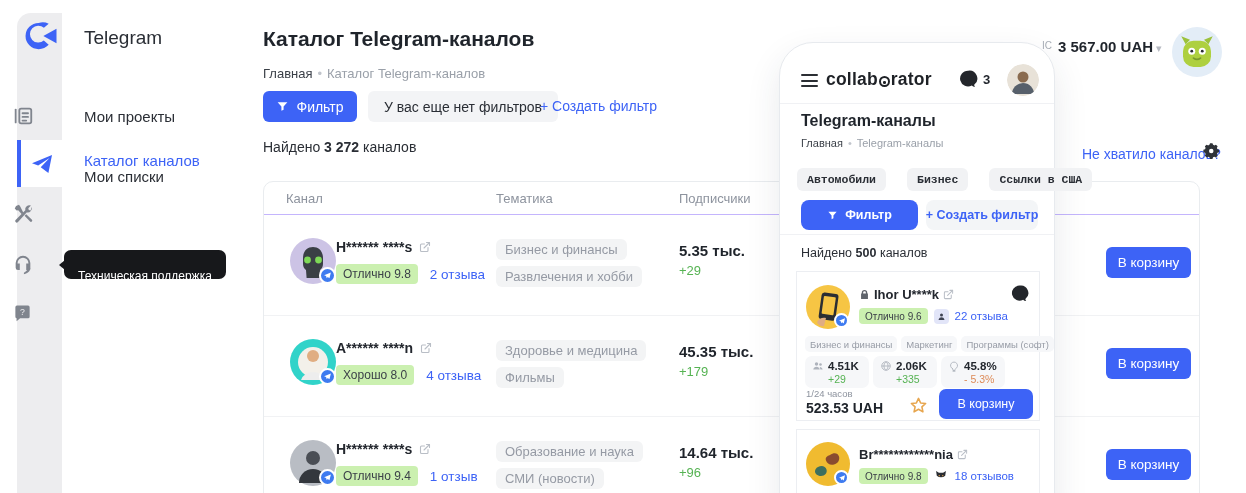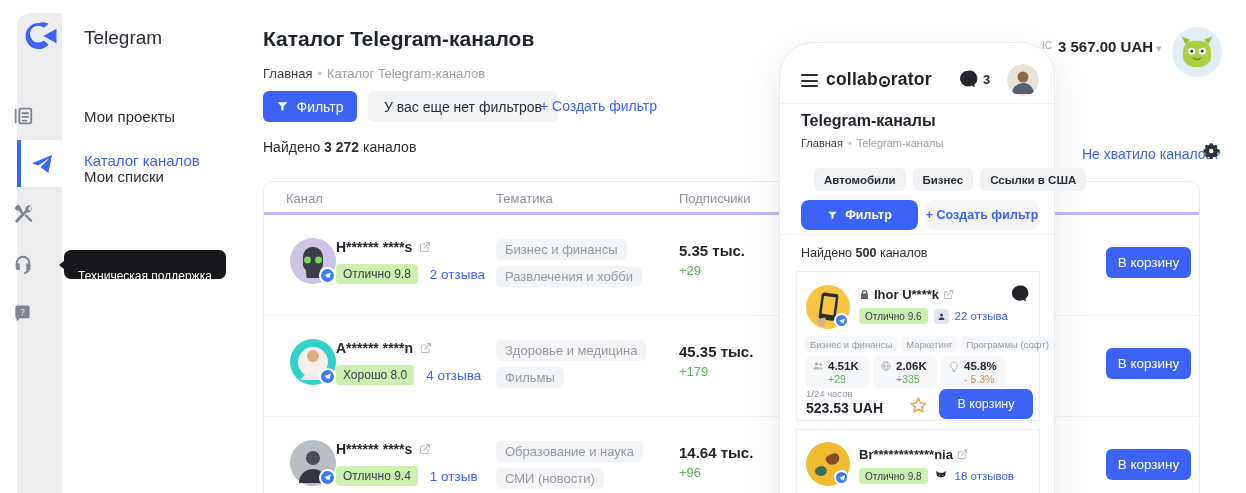--- a/index.html
+++ b/index.html
@@ -35,21 +35,21 @@
   .btn-blue { background:#3D63F6; color:#fff; border:none; border-radius:6px; display:inline-flex;
     align-items:center; justify-content:center; gap:7px; cursor:pointer; font-family:inherit; }
   .chip-gray { background:#F3F4F6; color:#2A2E35; border-radius:6px; display:inline-flex; align-items:center;
     justify-content:center; cursor:pointer; }
   .link-blue { color:#3D63F6; cursor:pointer; white-space:nowrap; }
   .found { font-size:14px; color:#2A2E35; }
   .found b { font-weight:bold; }
 
   
   .table-card { left:263px; top:181px; width:937px; height:400px; border:1px solid #E9ECEF; border-radius:10px; background:#fff; }
-  .thead { position:relative; height:33px; border-bottom:3px solid #c4b5fd; }
+  .thead { position:relative; height:33px; border-bottom:1px solid #c4b5fd; }
   .th { position:absolute; top:0; line-height:33px; font-size:13px; color:#8D939E; }
   .trow { position:relative; height:101px; border-bottom:1px solid #F1F2F4; }
   .avatar46 { position:absolute; left:26px; top:23px; width:46px; height:46px; border-radius:50%; }
   .tg-badge { position:absolute; width:17px; height:17px; border-radius:50%; border:2px solid #fff; background:#3E7BF0;
     display:flex; align-items:center; justify-content:center; }
   .row-name { position:absolute; left:72px; top:24px; font-size:14px; font-weight:bold; color:#23272E; display:flex; align-items:center; gap:7px; white-space:nowrap; }
   .rating-line { position:absolute; left:72px; top:49px; display:flex; align-items:center; gap:12px; }
   .badge-green { background:#CBF0B0; color:#3C4149; font-size:12px; border-radius:4px; padding:3px 7px; white-space:nowrap; }
   .reviews { font-size:13.5px; color:#3D63F6; cursor:pointer; white-space:nowrap; }
   .topics { position:absolute; left:232px; top:24px; display:flex; flex-direction:column; align-items:flex-start; gap:6px; }
@@ -74,21 +74,21 @@
   .ph-burger span { display:block; height:2px; background:#2B2E33; margin-bottom:3.5px; border-radius:1px; }
   .ph-brand { position:absolute; left:46px; top:26px; font-size:17.5px; font-weight:bold; color:#1E2126; letter-spacing:.2px; display:flex; align-items:center; }
   .logo-o { display:inline-block; width:11px; height:11px; border:2.4px solid #1E2126; border-radius:50%; position:relative; margin:3px 1px 0; }
   .logo-o:after { content:""; position:absolute; left:2.2px; top:3.8px; width:2.6px; height:2.6px; background:#1E2126; border-radius:50%; }
   .ph-chat { position:absolute; left:178px; top:26px; cursor:pointer; }
   .ph-chat-count { position:absolute; left:203px; top:29px; font-size:13px; font-weight:bold; color:#23272E; }
   .ph-avatar { position:absolute; left:227px; top:21px; width:32px; height:32px; border-radius:50%; overflow:hidden; cursor:pointer; }
   .ph-divider { position:absolute; left:0; right:0; height:1px; background:#F0F1F4; }
   .ph-title { position:absolute; left:21px; top:69px; font-size:16px; font-weight:bold; color:#1F242B; }
   .ph-crumb { position:absolute; left:21px; top:94px; font-size:11px; }
-  .ph-tags { position:absolute; left:34px; top:125px; display:flex; gap:7px; }
+  .ph-tags { position:absolute; left:17px; top:125px; display:flex; gap:21px;font-family:Liberation Mono, monospace; }
   .ph-tag { background:#F1F2F4; color:#2A2E35; font-size:11.5px; font-weight:bold; border-radius:6px; height:23px;
     display:inline-flex; align-items:center; padding:0 10px; cursor:pointer; white-space:nowrap; }
   .ph-filter { position:absolute; left:21px; top:157px; width:117px; height:30px; font-size:12.5px; font-weight:bold; border-radius:8px; }
   .ph-create { position:absolute; left:146px; top:157px; width:112px; height:30px; background:#F3F5F7; color:#3D63F6;
     font-size:12.5px; font-weight:bold; border-radius:8px; display:flex; align-items:center; justify-content:center; cursor:pointer; white-space:nowrap; }
   .ph-found { position:absolute; left:21px; top:203px; font-size:12.5px; color:#2A2E35;text-align:right; }
   .ph-card { position:absolute; left:16px; width:244px; background:#fff; border:1px solid #ECEEF2; border-radius:0; }
   .card-avatar { position:absolute; left:9px; top:13px; width:44px; height:44px; border-radius:50%; }
   .card-name { position:absolute; left:62px; top:15px; display:flex; align-items:center; gap:4px; font-size:13px; font-weight:bold; color:#23272E; white-space:nowrap; }
   .card-rating { position:absolute; left:62px; top:36px; display:flex; align-items:center; gap:6px; }

